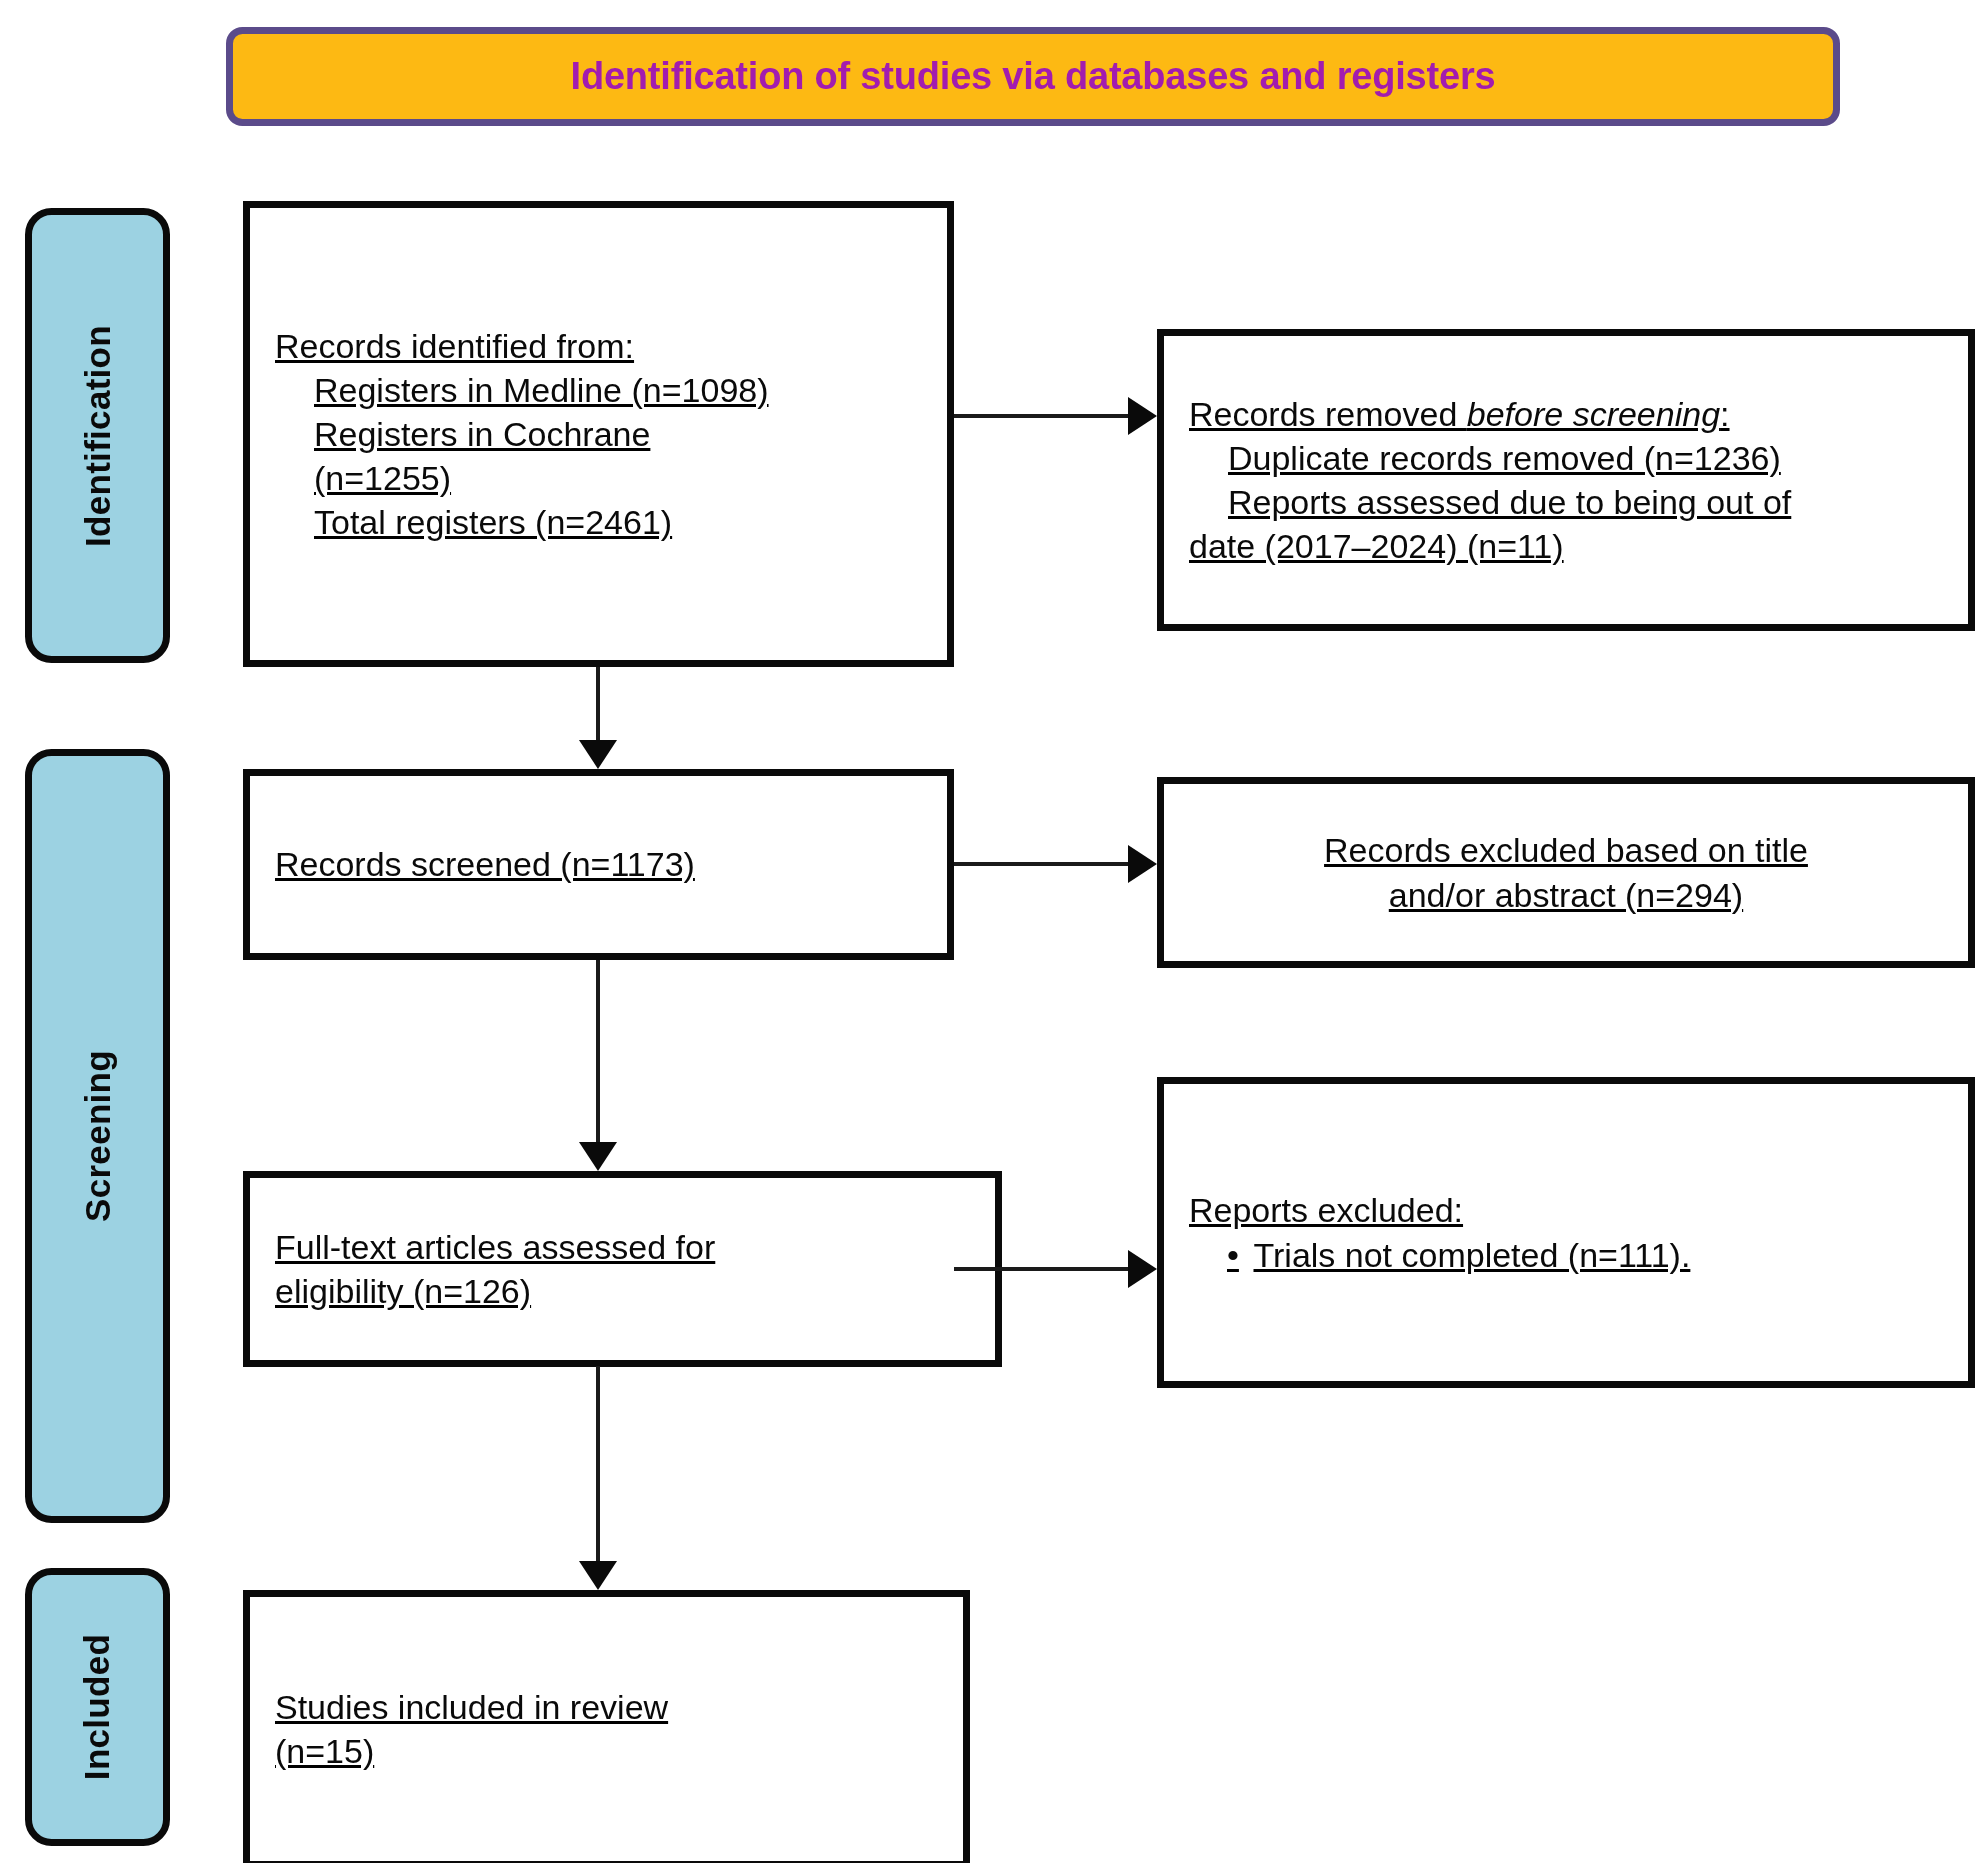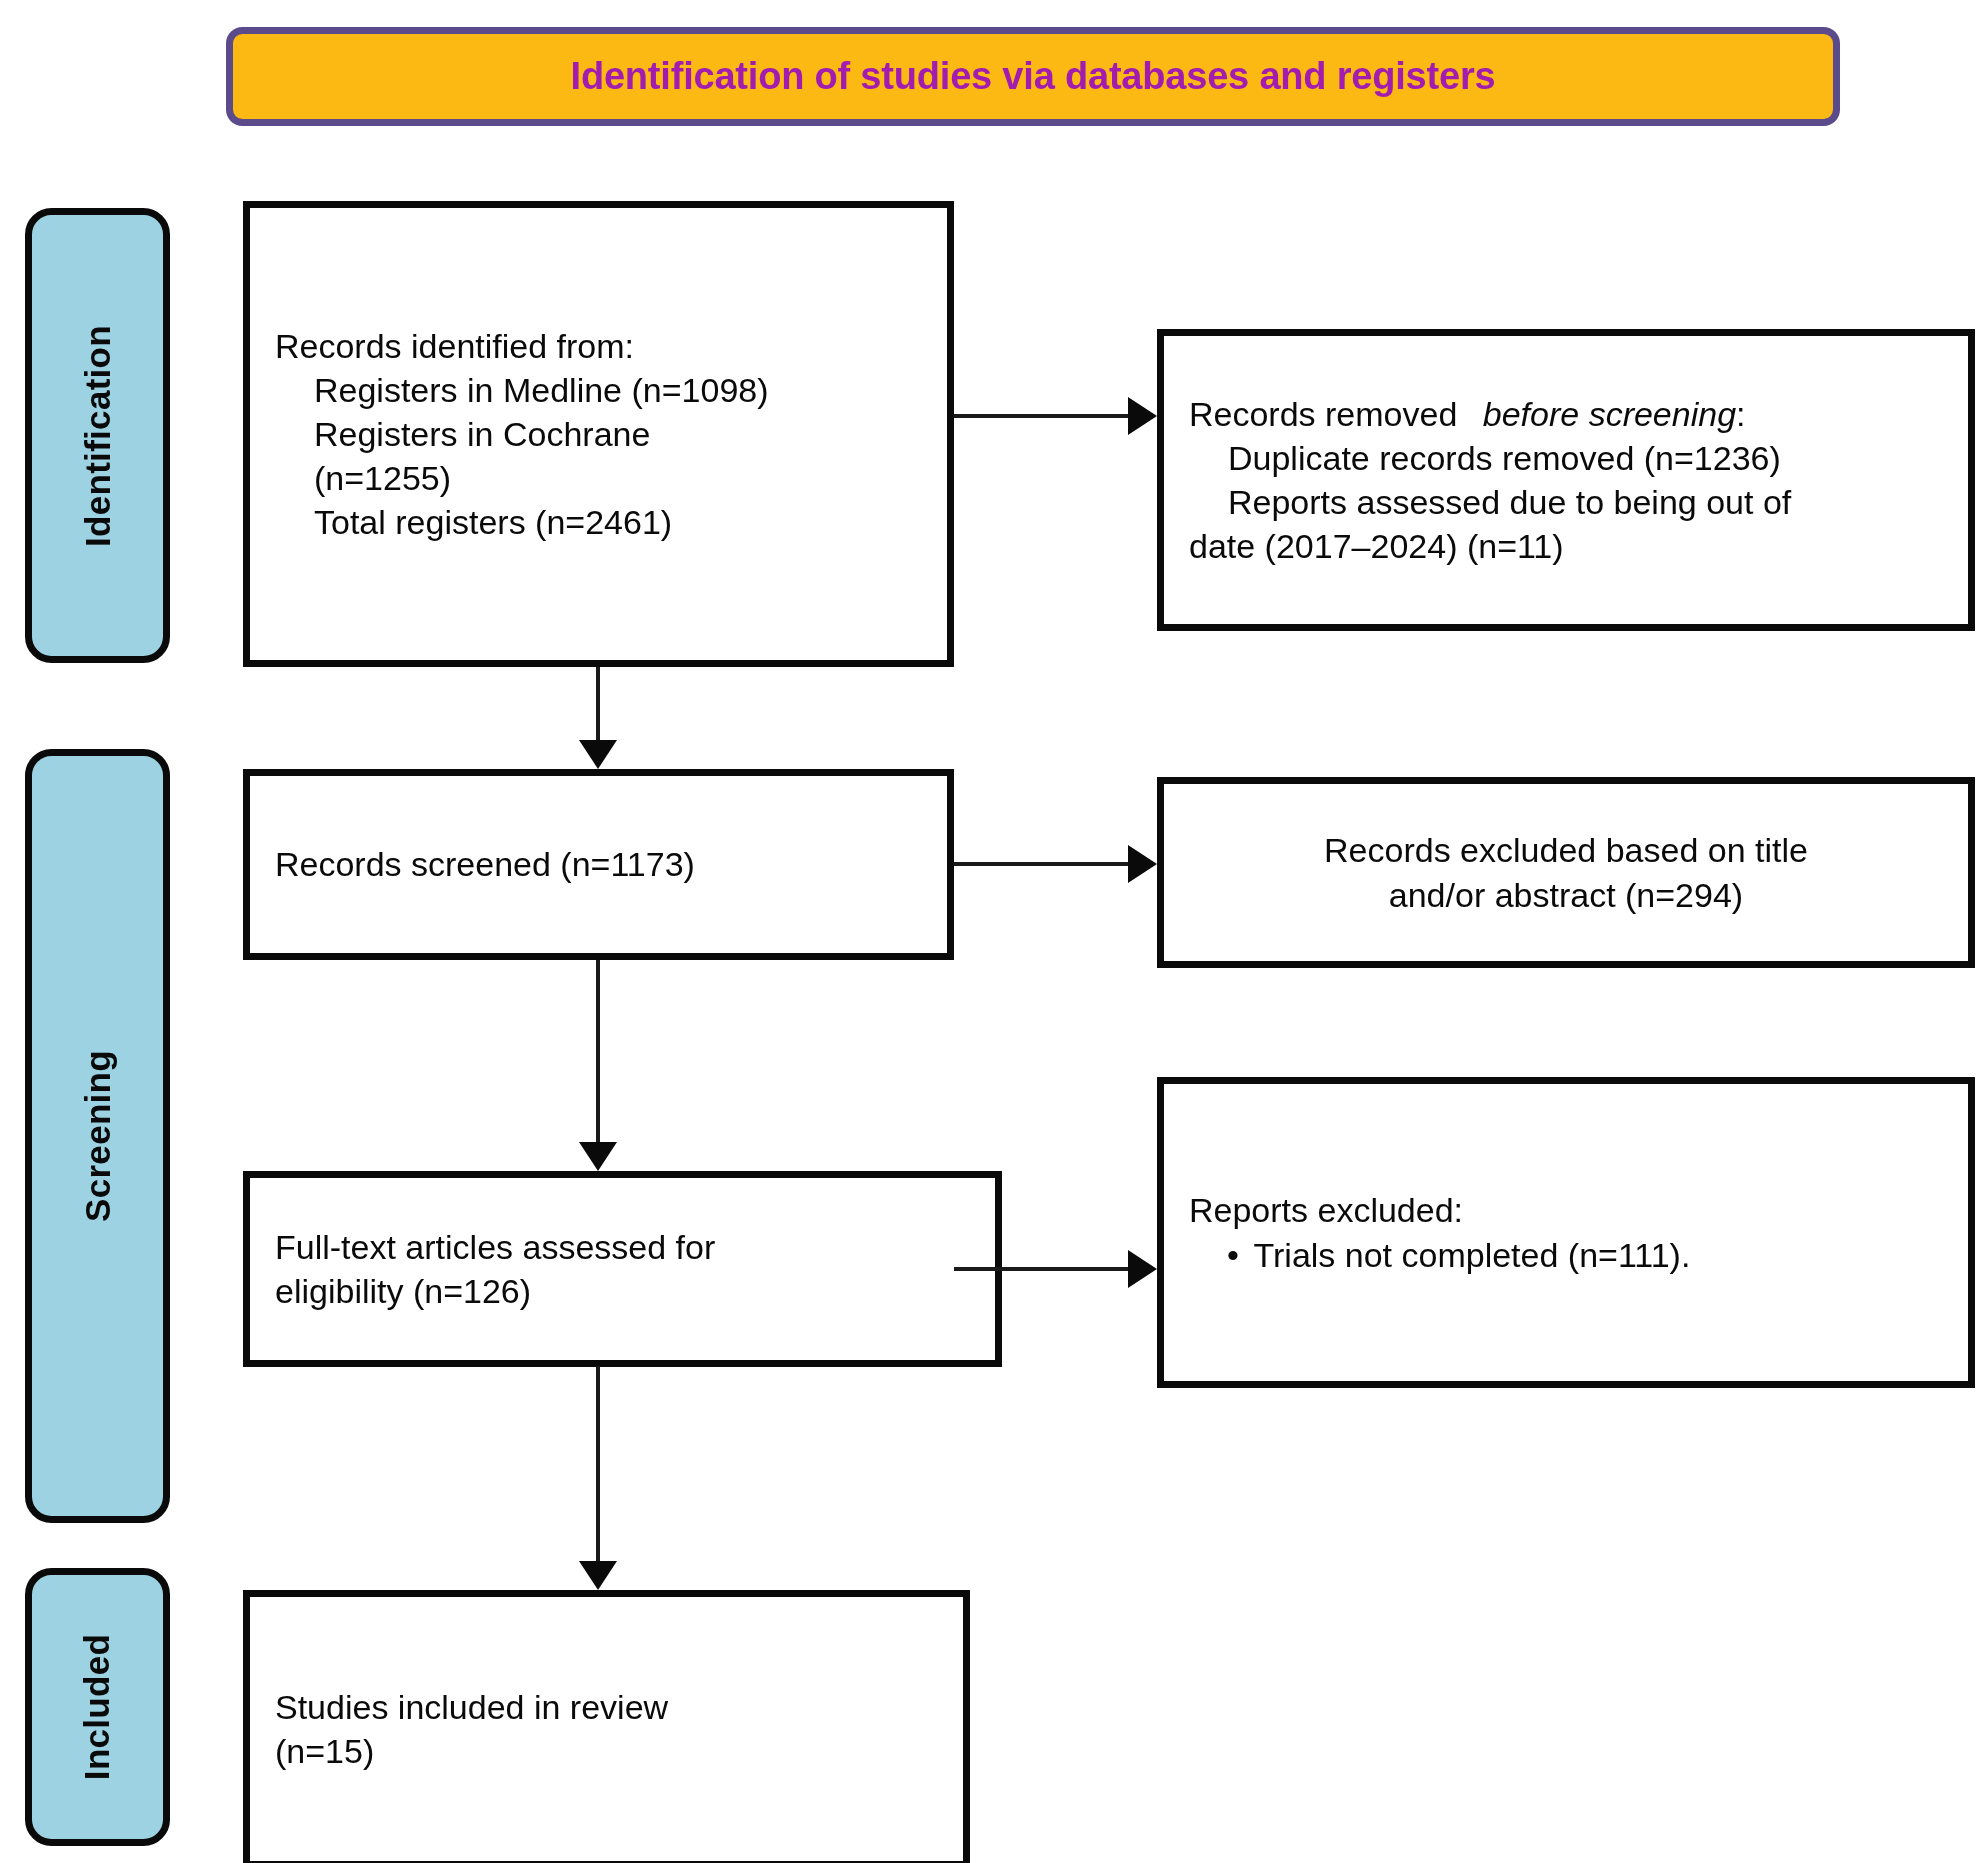--- a/index.html
+++ b/index.html
@@ -69,29 +69,30 @@
   
   .flow-box {
     position: absolute;
     background: #ffffff;
     border: 7px solid #0a0a0a;
     box-sizing: border-box;
     padding: 16px 25px;
     display: flex;
     flex-direction: column;
     justify-content: center;
+    text-decoration: underline;
   }
   .flow-box-line {
     font-size: 34px;
     line-height: 1.30;
     color: #0a0a0a;
     white-space: nowrap;
   }
   .flow-box-line.indent { padding-left: 39px; }
-  .flow-box-line em { font-style: italic; margin-left: 16px; }
+  .flow-box-line em { font-style: italic; }
 
   
   #box-identified      { left: 243px; top: 201px;  width: 711px; height: 466px; }
   #box-screened        { left: 243px; top: 769px; width: 711px; height: 191px; }
   #box-fulltext        { left: 243px; top: 1171px; width: 759px; height: 196px; }
   #box-included        { left: 243px; top: 1590px; width: 727px; height: 278px; }
 
   
   #box-removed         { left: 1157px; top: 329px;  width: 818px; height: 302px; }
   #box-excluded-title  { left: 1157px; top: 769px; width: 818px; height: 191px; margin-top: 8px; }

